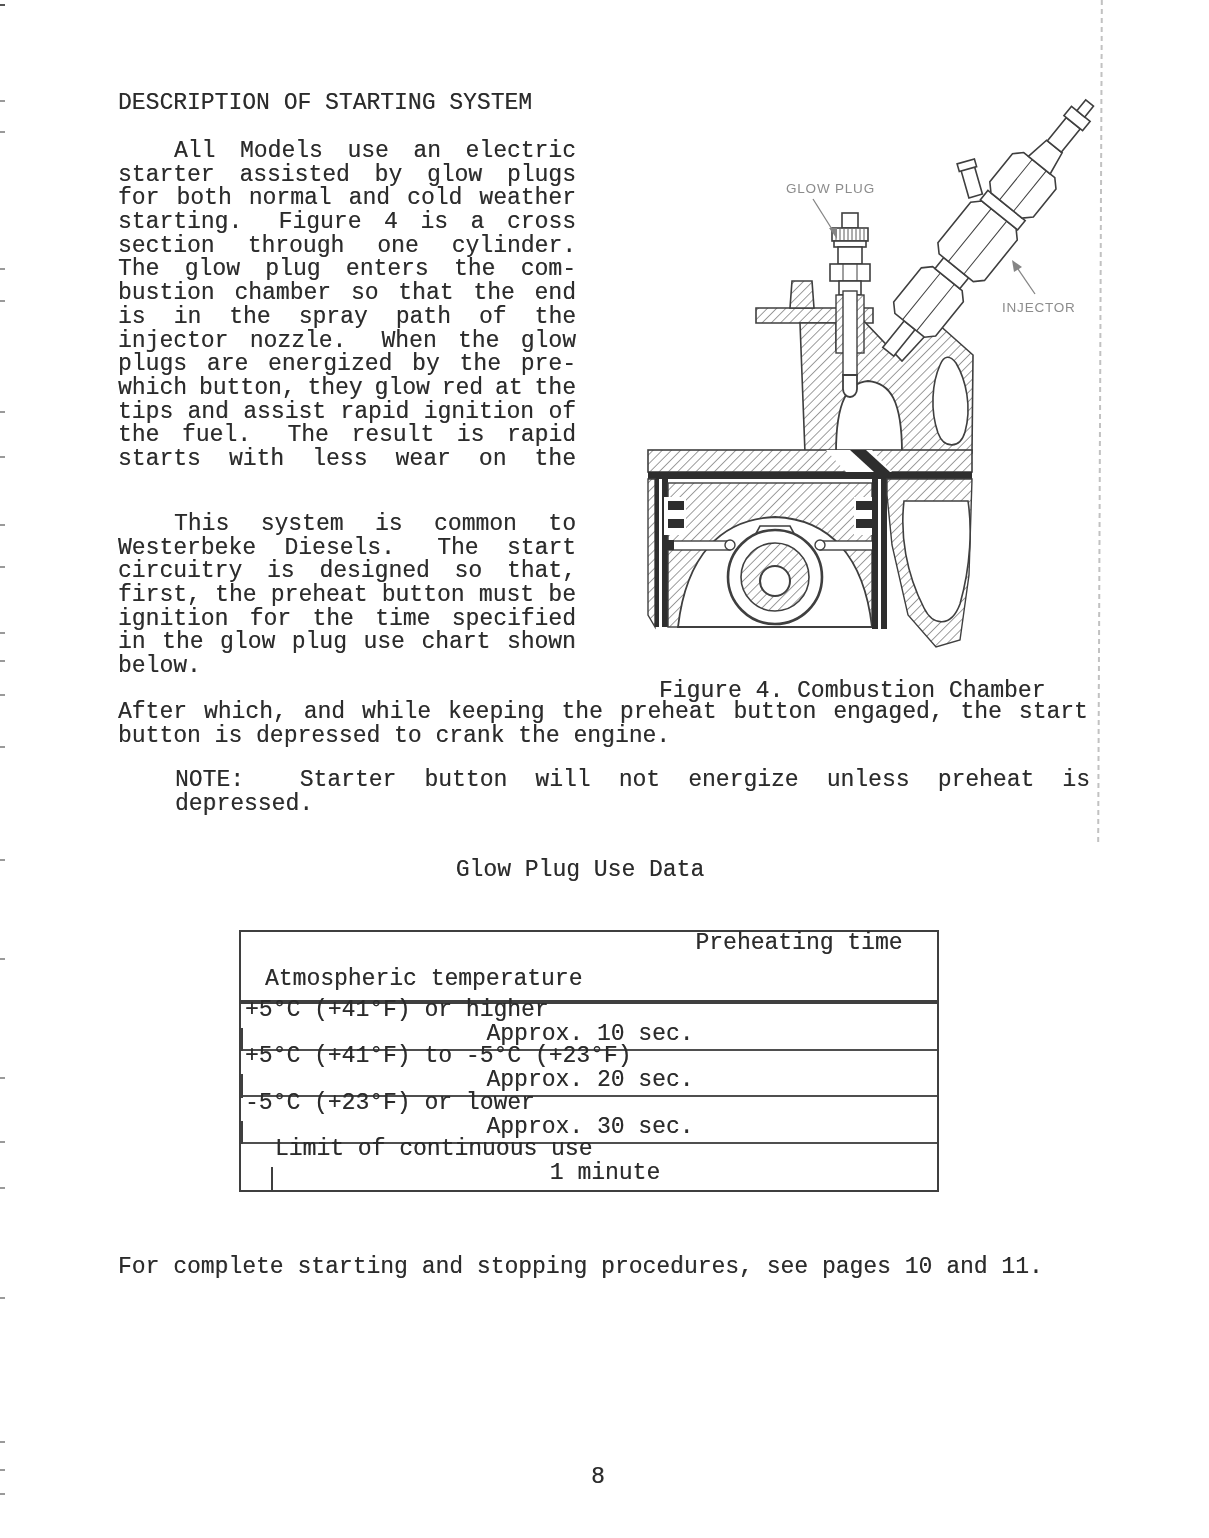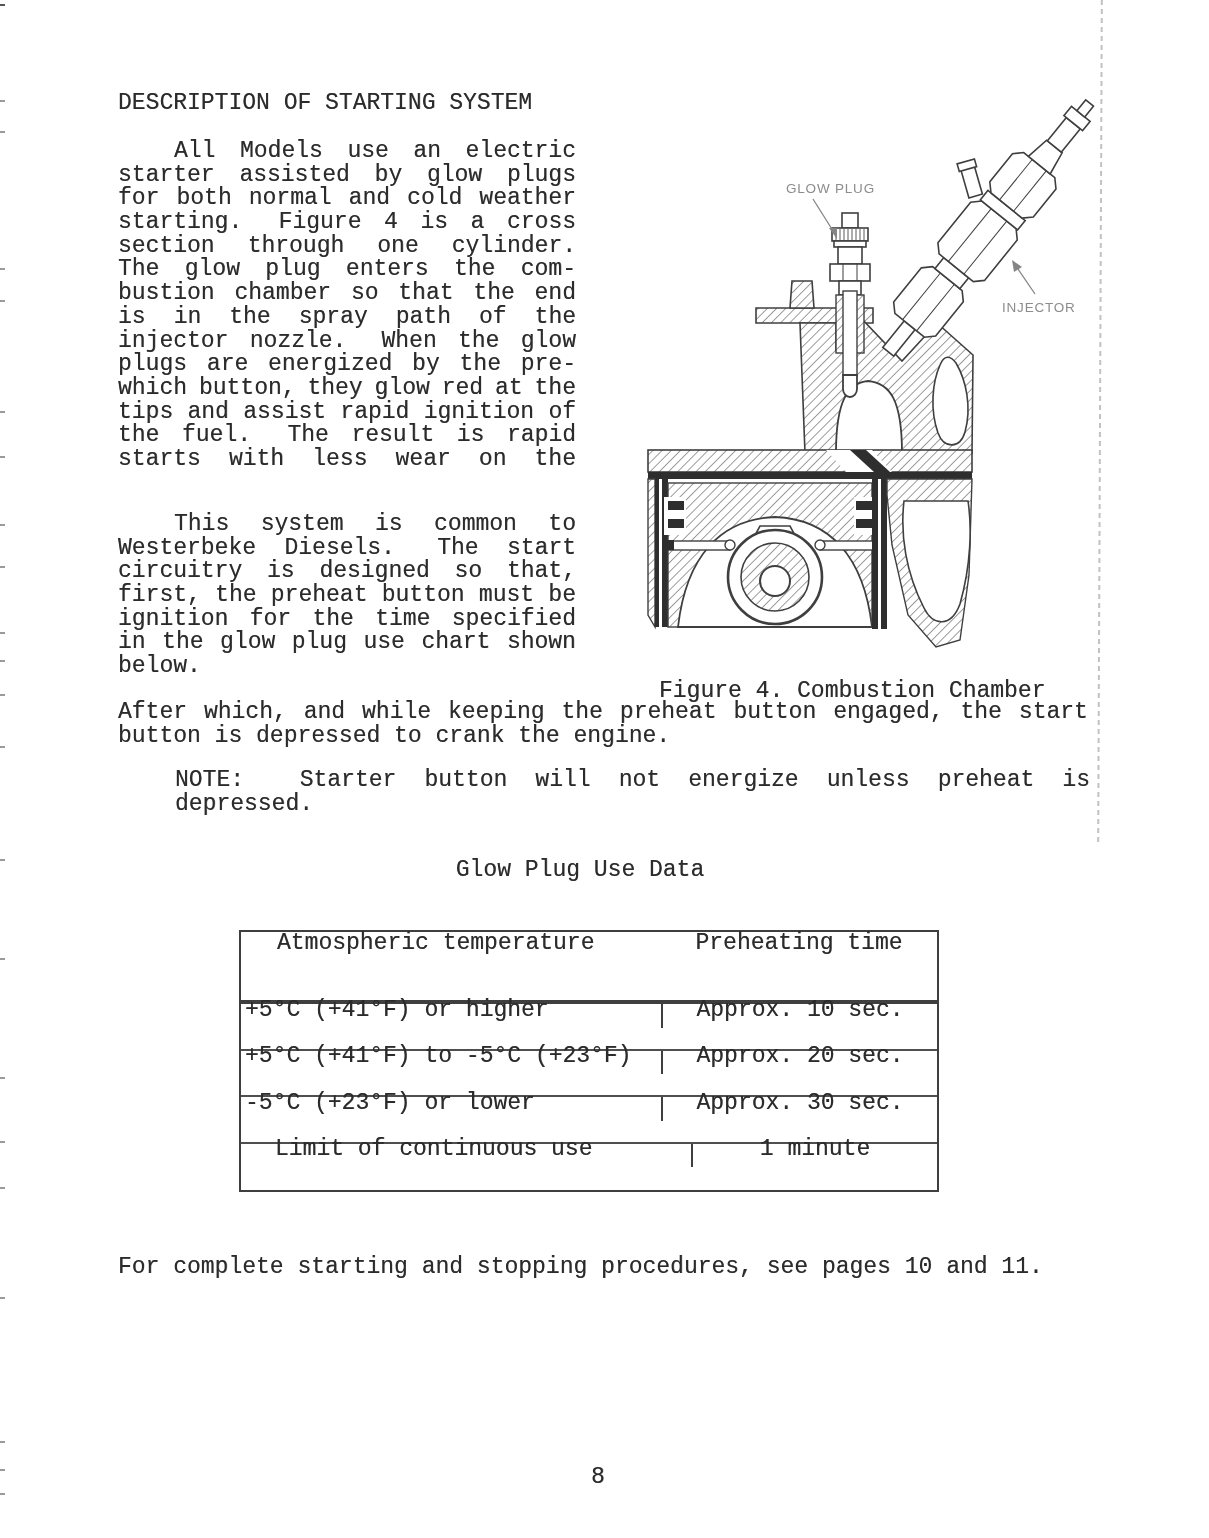--- a/index.html
+++ b/index.html
@@ -14,23 +14,23 @@
   }
   .j{display:flex;justify-content:space-between;}
   .abs{position:absolute;}
   .para{position:absolute;}
   
   .gtable{
     position:absolute;left:239px;top:930px;width:700px;height:262px;
     border:2px solid #3f3f3f;box-sizing:border-box;background:#fff;
   }
   .g-head{height:72px;border-bottom:4px solid #3f3f3f;display:flex;box-sizing:border-box;}
-  .g-h1{width:420px;display:flex;align-items:center;padding-left:36px;box-sizing:border-box;}
+  .g-h1{width:420px;display:flex;align-items:center;padding-left:24px;box-sizing:border-box;margin-top:36px;}
   .g-h2{flex:1;display:flex;align-items:center;justify-content:center;}
-  .g-row{height:46.5px;display:flex;border-bottom:2px solid #4f4f4f;box-sizing:border-box;}
+  .g-row{height:46.5px;display:flex;border-bottom:2px solid #4f4f4f;box-sizing:border-box;flex-direction:column;}
   .g-row:last-child{border-bottom:none;padding-left:30px;}
   .g-c1{width:420px;display:flex;align-items:flex-end;padding:0 0 5px 4px;box-sizing:border-box;}
   .g-c2{flex:1;border-left:2px solid #3f3f3f;display:flex;align-items:flex-end;justify-content:center;padding-bottom:5px;box-sizing:border-box;}
   
   .scan-edge{
     position:absolute;left:1099px;top:0;width:2px;height:845px;opacity:.55;
     background:repeating-linear-gradient(to bottom,#8f8f8f 0 5px,transparent 5px 9px);
     transform:rotate(.25deg);
   }
   .mark{position:absolute;left:0;width:5px;height:2px;background:#9a9a9a;}

